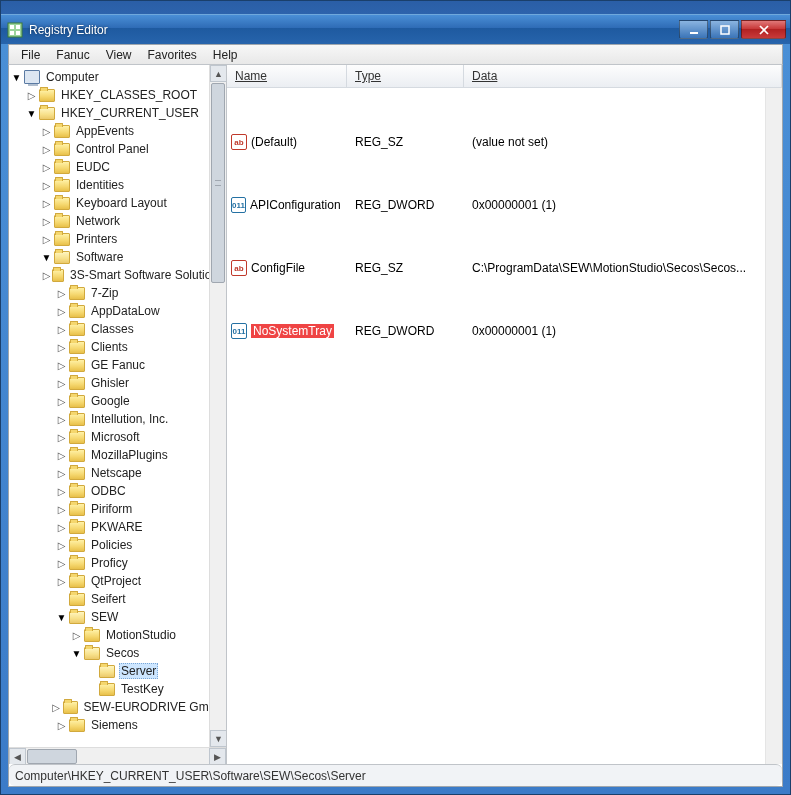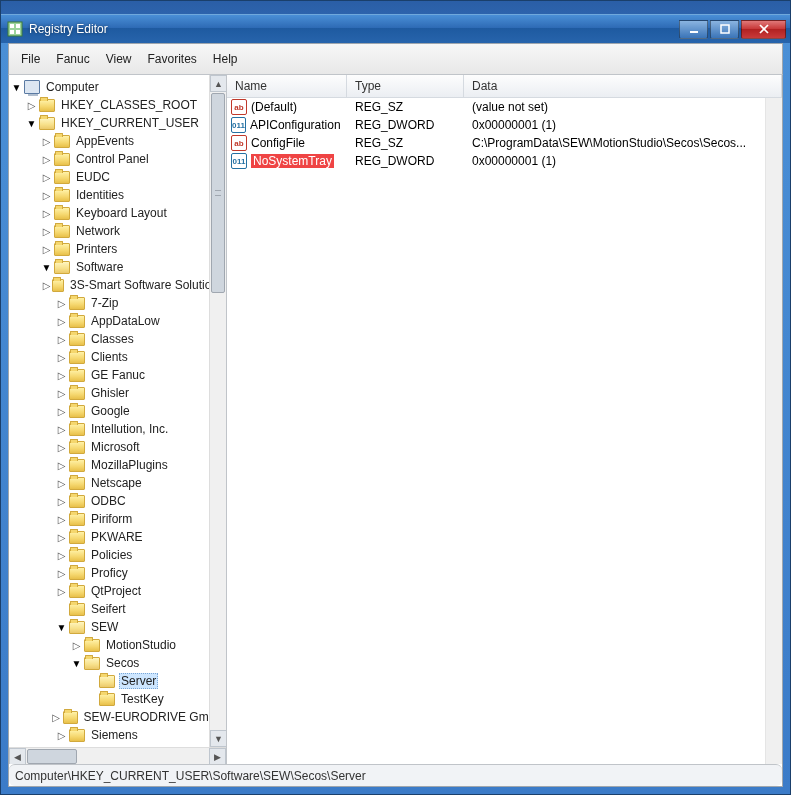--- a/index.html
+++ b/index.html
@@ -6,21 +6,21 @@
 body { background: linear-gradient(to bottom, #2a5ea6, #3b7bc8 10%, #3b7bc8 90%, #2a5ea6); width: 791px; height: 795px; overflow: hidden; }
 .window { width: 791px; height: 795px; border: 1px solid #1a3f6b; display: flex; flex-direction: column; }
 .titlebar { height: 30px; background: linear-gradient(to bottom, #4a8fd6 0%, #2e6bb6 45%, #1e5aa0 46%, #2764ac 100%); display: flex; align-items: center; color: #fff; padding: 0 4px 0 6px; border-top: 1px solid #6fa8dc; margin-top: 13px; }
 .titlebar .appicon { width: 16px; height: 16px; margin-right: 6px; }
 .titlebar .title { flex: 1; font-size: 12px; text-shadow: 0 0 3px rgba(0,0,0,.5); }
 .winbtns { display: flex; gap: 2px; }
 .winbtn { width: 29px; height: 19px; border-radius: 0 0 2px 2px; border: 1px solid rgba(0,0,0,.4); display:flex; align-items:center; justify-content:center; }
 .winbtn.min, .winbtn.max { background: linear-gradient(to bottom,#8ab4e0,#3a74b8); }
 .winbtn.close { width: 45px; background: linear-gradient(to bottom,#e07878,#c83a3a 45%,#b02020 46%,#c83a3a); }
 .shell { flex:1; background: linear-gradient(to bottom,#4a8fd6,#3b7bc8); padding: 0 7px 7px 7px; display:flex; flex-direction:column; }
-.menubar { background: linear-gradient(to bottom,#f7f7f7,#e8e8e8); border:1px solid #9fa6ad; border-bottom:1px solid #c0c4c9; height: 32px; display:flex; align-items:center; padding: 0 4px; }
+.menubar { background: linear-gradient(to bottom,#f7f7f7,#e8e8e8); border:1px solid #9fa6ad; border-bottom:1px solid #c0c4c9; height: 21px; display:flex; align-items:center; padding: 0 4px; }
 .menubar span { padding: 2px 8px; color:#222; }
 .client { flex:1; border:1px solid #9fa6ad; border-top:none; background:#fff; display:flex; flex-direction:column; }
 .panes { flex:1; display:flex; overflow:hidden; }
 .tree { width:218px; border-right:1px solid #c0c4c9; position:relative; overflow:hidden; display:flex; flex-direction:column; }
 .tree-scroll { flex:1; overflow:hidden; padding:3px 0; }
 .tree-hscroll { height:17px; background:#f0f0f0; border-top:1px solid #ddd; position:relative; }
 .tree-hscroll .thumb { position:absolute; left:18px; top:1px; width:50px; height:15px; background:#cfd6de; border:1px solid #a0a7b0; border-radius:2px; }
 .tree-hscroll .arr { position:absolute; top:0; width:17px; height:17px; background:#e4e8ed; border:1px solid #bfc6ce; font-size:9px; display:flex; align-items:center; justify-content:center; color:#555;}
 .tree-hscroll .arr.l { left:0 } .tree-hscroll .arr.r { right:0 }
 .tree-vscroll { position:absolute; right:0; top:0; bottom:17px; width:17px; background:#f0f0f0; border-left:1px solid #ddd; }
@@ -34,25 +34,25 @@
 .spacer { display:inline-block; width:15px; }
 .folder-icon { width:16px; height:13px; margin-right:4px; display:inline-block; background: linear-gradient(to bottom,#fff2a8,#f5d76e 60%,#e8c04a); border-radius:1px; border:1px solid #d1a93d; position:relative; }
 .folder-icon:before{content:"";position:absolute;top:-3px;left:0;width:6px;height:3px;background:#f5d76e;border:1px solid #d1a93d;border-bottom:none;border-radius:1px 1px 0 0;}
 .folder-icon.open { background: linear-gradient(to bottom,#fff6c0,#f7e08a 60%,#ebc96a); }
 .computer-icon { width:16px; height:14px; background:#dce6f2; border:1px solid #5a7aa3; border-radius:1px; margin-right:4px; position:relative; }
 .computer-icon:after{content:"";position:absolute;bottom:-3px;left:3px;width:10px;height:2px;background:#b0becf;}
 .node.selected-label .label { background:#cde6ff; border:1px dotted #7aa7d7; padding:0 1px; }
 .label { padding:0 2px; }
 .listview { flex:1; display:flex; flex-direction:column; overflow:hidden; }
 .listhead { display:flex; height:23px; background:linear-gradient(to bottom,#fdfdfd,#ebeef2); border-bottom:1px solid #d5dae0; }
-.listhead .col { border-right:1px solid #d5dae0; padding:4px 20px 0 8px; color:#333; }
+.listhead .col { border-right:1px solid #d5dae0; padding:4px 20px 0 8px; color:#333;text-decoration:underline; }
 .col.name{width:120px} .col.type{width:117px} .col.data{flex:1}
 .listbody { flex:1; position:relative; }
 .listbody .vscroll{ position:absolute; right:0; top:0; bottom:0; width:17px; background:#f0f0f0; border-left:1px solid #e5e5e5;}
-.row { display:flex; height:18px; align-items:center; }
+.row { display:flex; height:18px; align-items:center;margin-top:45px; }
 .row .cell { padding: 0 8px; overflow:hidden; text-overflow:ellipsis; white-space:nowrap; }
 .row .cell.name{width:120px; display:flex; align-items:center; padding-left:4px;}
 .row .cell.type{width:117px} .row .cell.data{flex:1; padding-right:20px;}
 .val-icon { width:16px; height:16px; margin-right:4px; border:1px solid; border-radius:2px; display:inline-flex; align-items:center; justify-content:center; font-size:8px; font-weight:bold; }
 .val-icon.str { background:#fff; border-color:#c0392b; color:#c0392b; }
 .val-icon.dword { background:#fff; border-color:#2471a3; color:#2471a3; }
 .row.selected .namecell-text { background:#ef4444; color:#fff; padding:0 2px; }
 .statusbar { height:22px; border-top:1px solid #c0c4c9; background:#f1f3f6; padding:3px 6px; color:#333; display:flex; align-items:center;border-radius:6px; }
 </style>
 </head>

